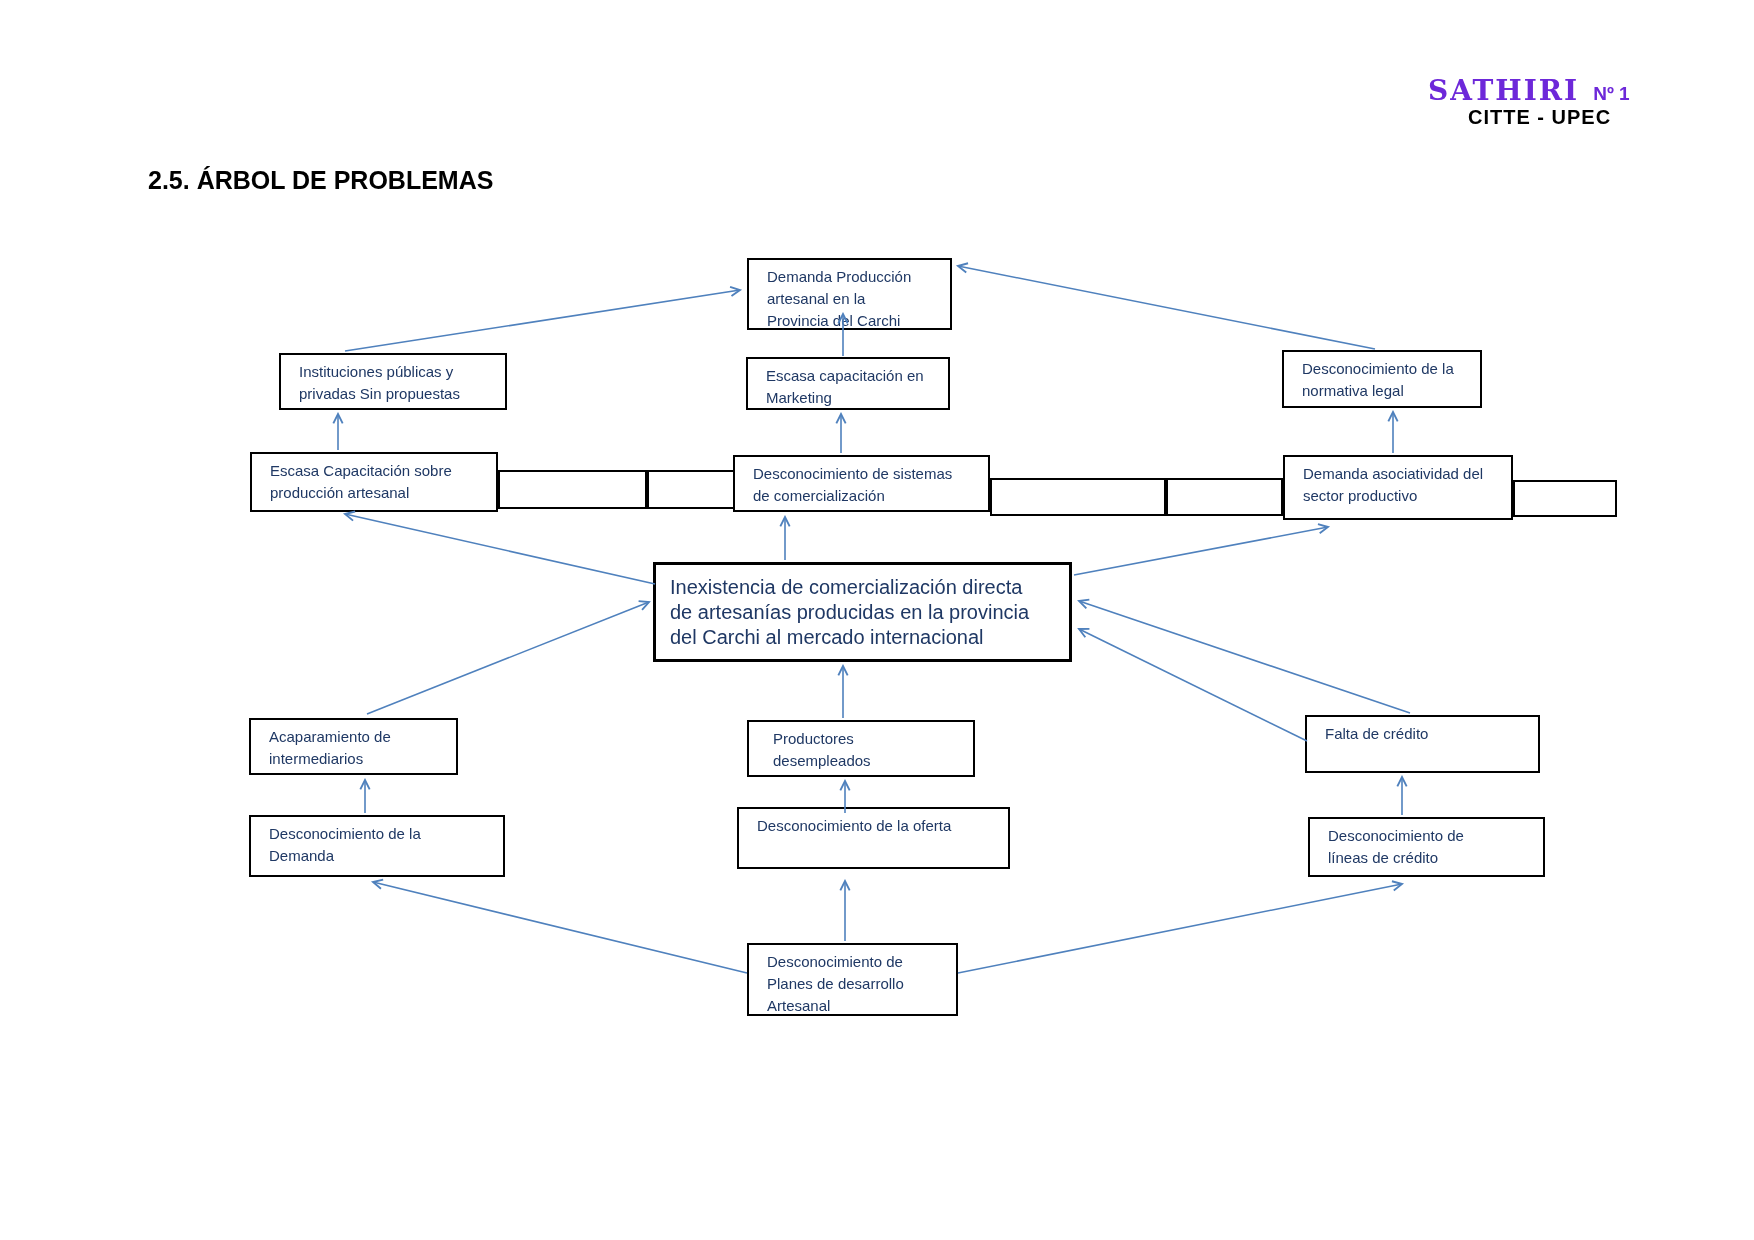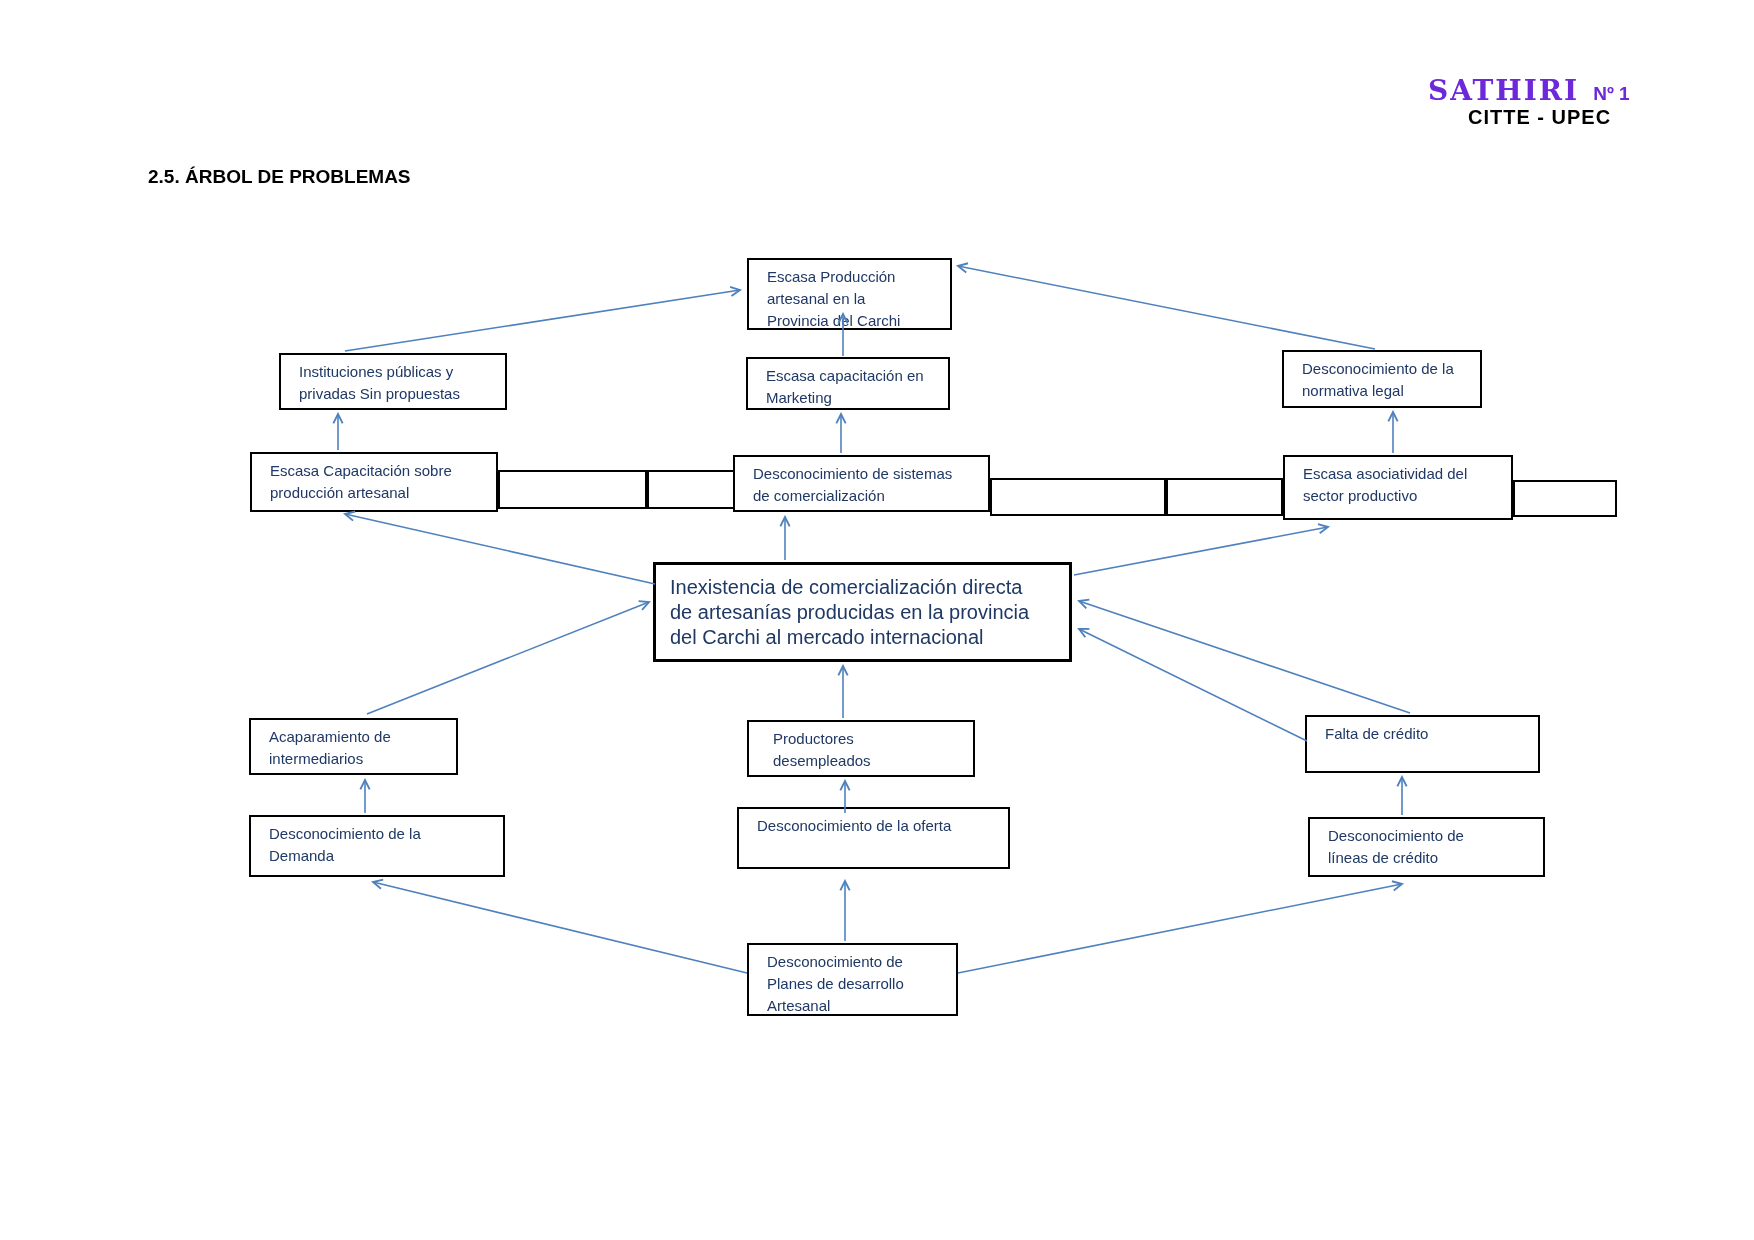--- a/index.html
+++ b/index.html
@@ -24,21 +24,21 @@
     font-weight:bold;font-size:19px;margin-left:14px;
   }
   .hdr-line2{
     position:absolute;left:1468px;top:106px;
     font-size:20px;font-weight:600;letter-spacing:1px;color:#000;
     white-space:nowrap;
   }
   
   .doc-title{
     position:absolute;left:148px;top:166px;
-    font-size:19px;font-weight:bold;color:#000;
+    font-size:25px;font-weight:bold;color:#000;
     white-space:nowrap;
   }
   
   .box{
     position:absolute;
     box-sizing:border-box;
     background:#fff;
     border:2px solid #000;
     color:#1f3864;
     font-size:15px;line-height:22px;
@@ -90,34 +90,34 @@
   <div class="hdr-line2">CITTE - UPEC</div>
 
   <div class="doc-title">2.5. ÁRBOL DE PROBLEMAS</div>
 
   <div class="box empty e1"></div>
   <div class="box empty e2"></div>
   <div class="box empty e3"></div>
   <div class="box empty e4"></div>
   <div class="box empty e5"></div>
 
-  <div class="box b-top">Escasa Producción
+  <div class="box b-top">Demanda Producción
 artesanal en la
 Provincia del Carchi</div>
   <div class="box b-inst">Instituciones públicas y
 privadas Sin propuestas</div>
   <div class="box b-mkt">Escasa capacitación en
 Marketing</div>
   <div class="box b-norm">Desconocimiento de la
 normativa legal</div>
   <div class="box b-cap">Escasa Capacitación sobre
 producción artesanal</div>
   <div class="box b-sist">Desconocimiento de sistemas
 de comercialización</div>
-  <div class="box b-asoc">Escasa asociatividad del
+  <div class="box b-asoc">Demanda asociatividad del
 sector productivo</div>
   <div class="box central b-central">Inexistencia de comercialización directa
 de artesanías producidas en la provincia
 del Carchi al mercado internacional</div>
   <div class="box b-acap">Acaparamiento de
 intermediarios</div>
   <div class="box b-prod">Productores
 desempleados</div>
   <div class="box b-falta">Falta de crédito</div>
   <div class="box b-dem">Desconocimiento de la

